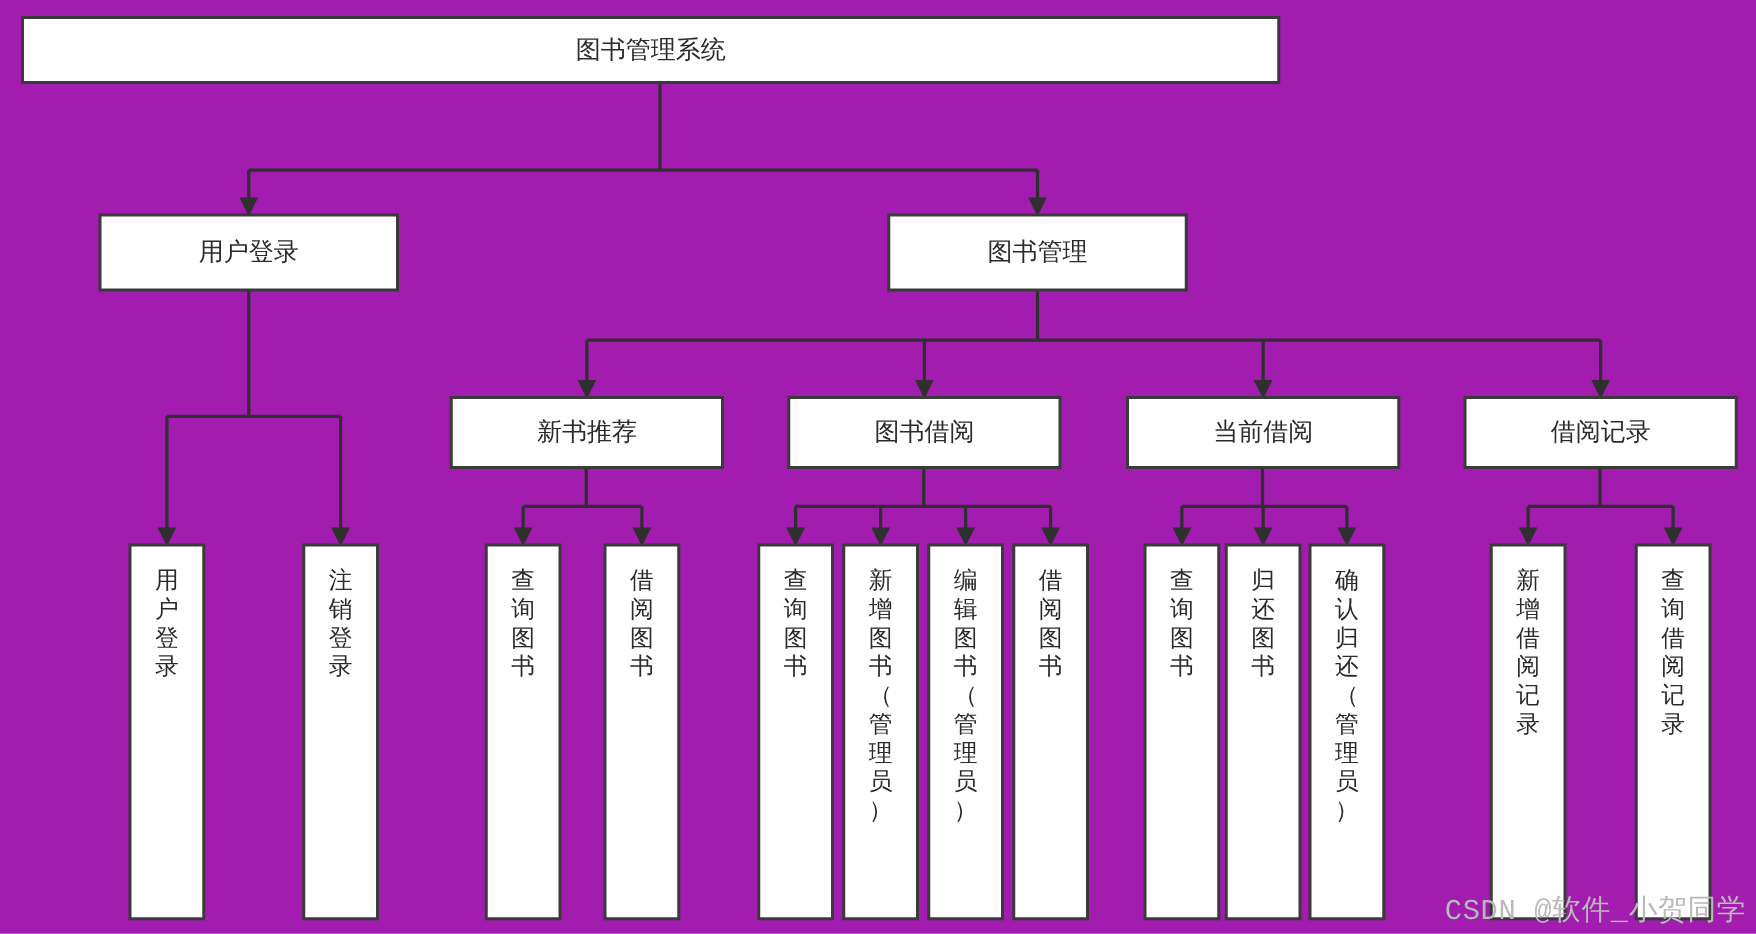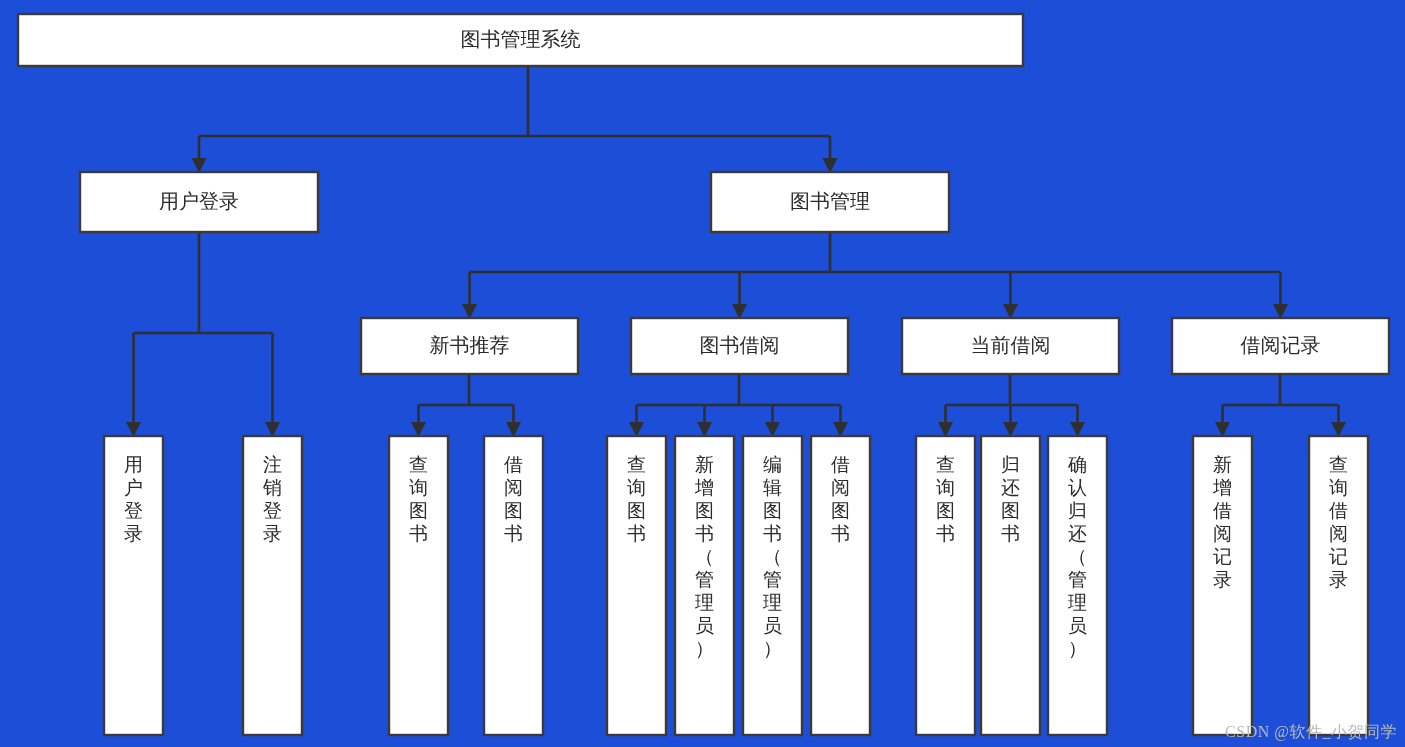--- a/index.html
+++ b/index.html
@@ -11,21 +11,21 @@
   body {
     width: 1405px;
     height: 747px;
     font-family: "Liberation Sans", "DejaVu Sans", sans-serif;
     overflow: hidden;
   }
   #diagram-root {
     position: relative;
     width: 1405px;
     height: 747px;
-    background: #1d4ed8;
+    background: #a21caf;
   }
   svg#tree-svg {
     position: absolute;
     left: 0;
     top: 0;
     width: 1405px;
     height: 747px;
     display: block;
   }
   .node-box {
@@ -52,22 +52,22 @@
     white-space: pre;
   }
   .node-label.vertical-label {
     font-size: 19px;
     letter-spacing: 0px;
   }
   .watermark-text {
     position: absolute;
     right: 8px;
     bottom: 4px;
-    font-family: Liberation Serif, serif;
-    font-size: 16px;
+    font-family: Liberation Mono, monospace;
+    font-size: 23px;
     color: #b9b9b9;
     letter-spacing: 0.5px;
     user-select: none;
     white-space: nowrap;
   }
 </style>
 </head>
 <body>
 
 <div id="diagram-root">

